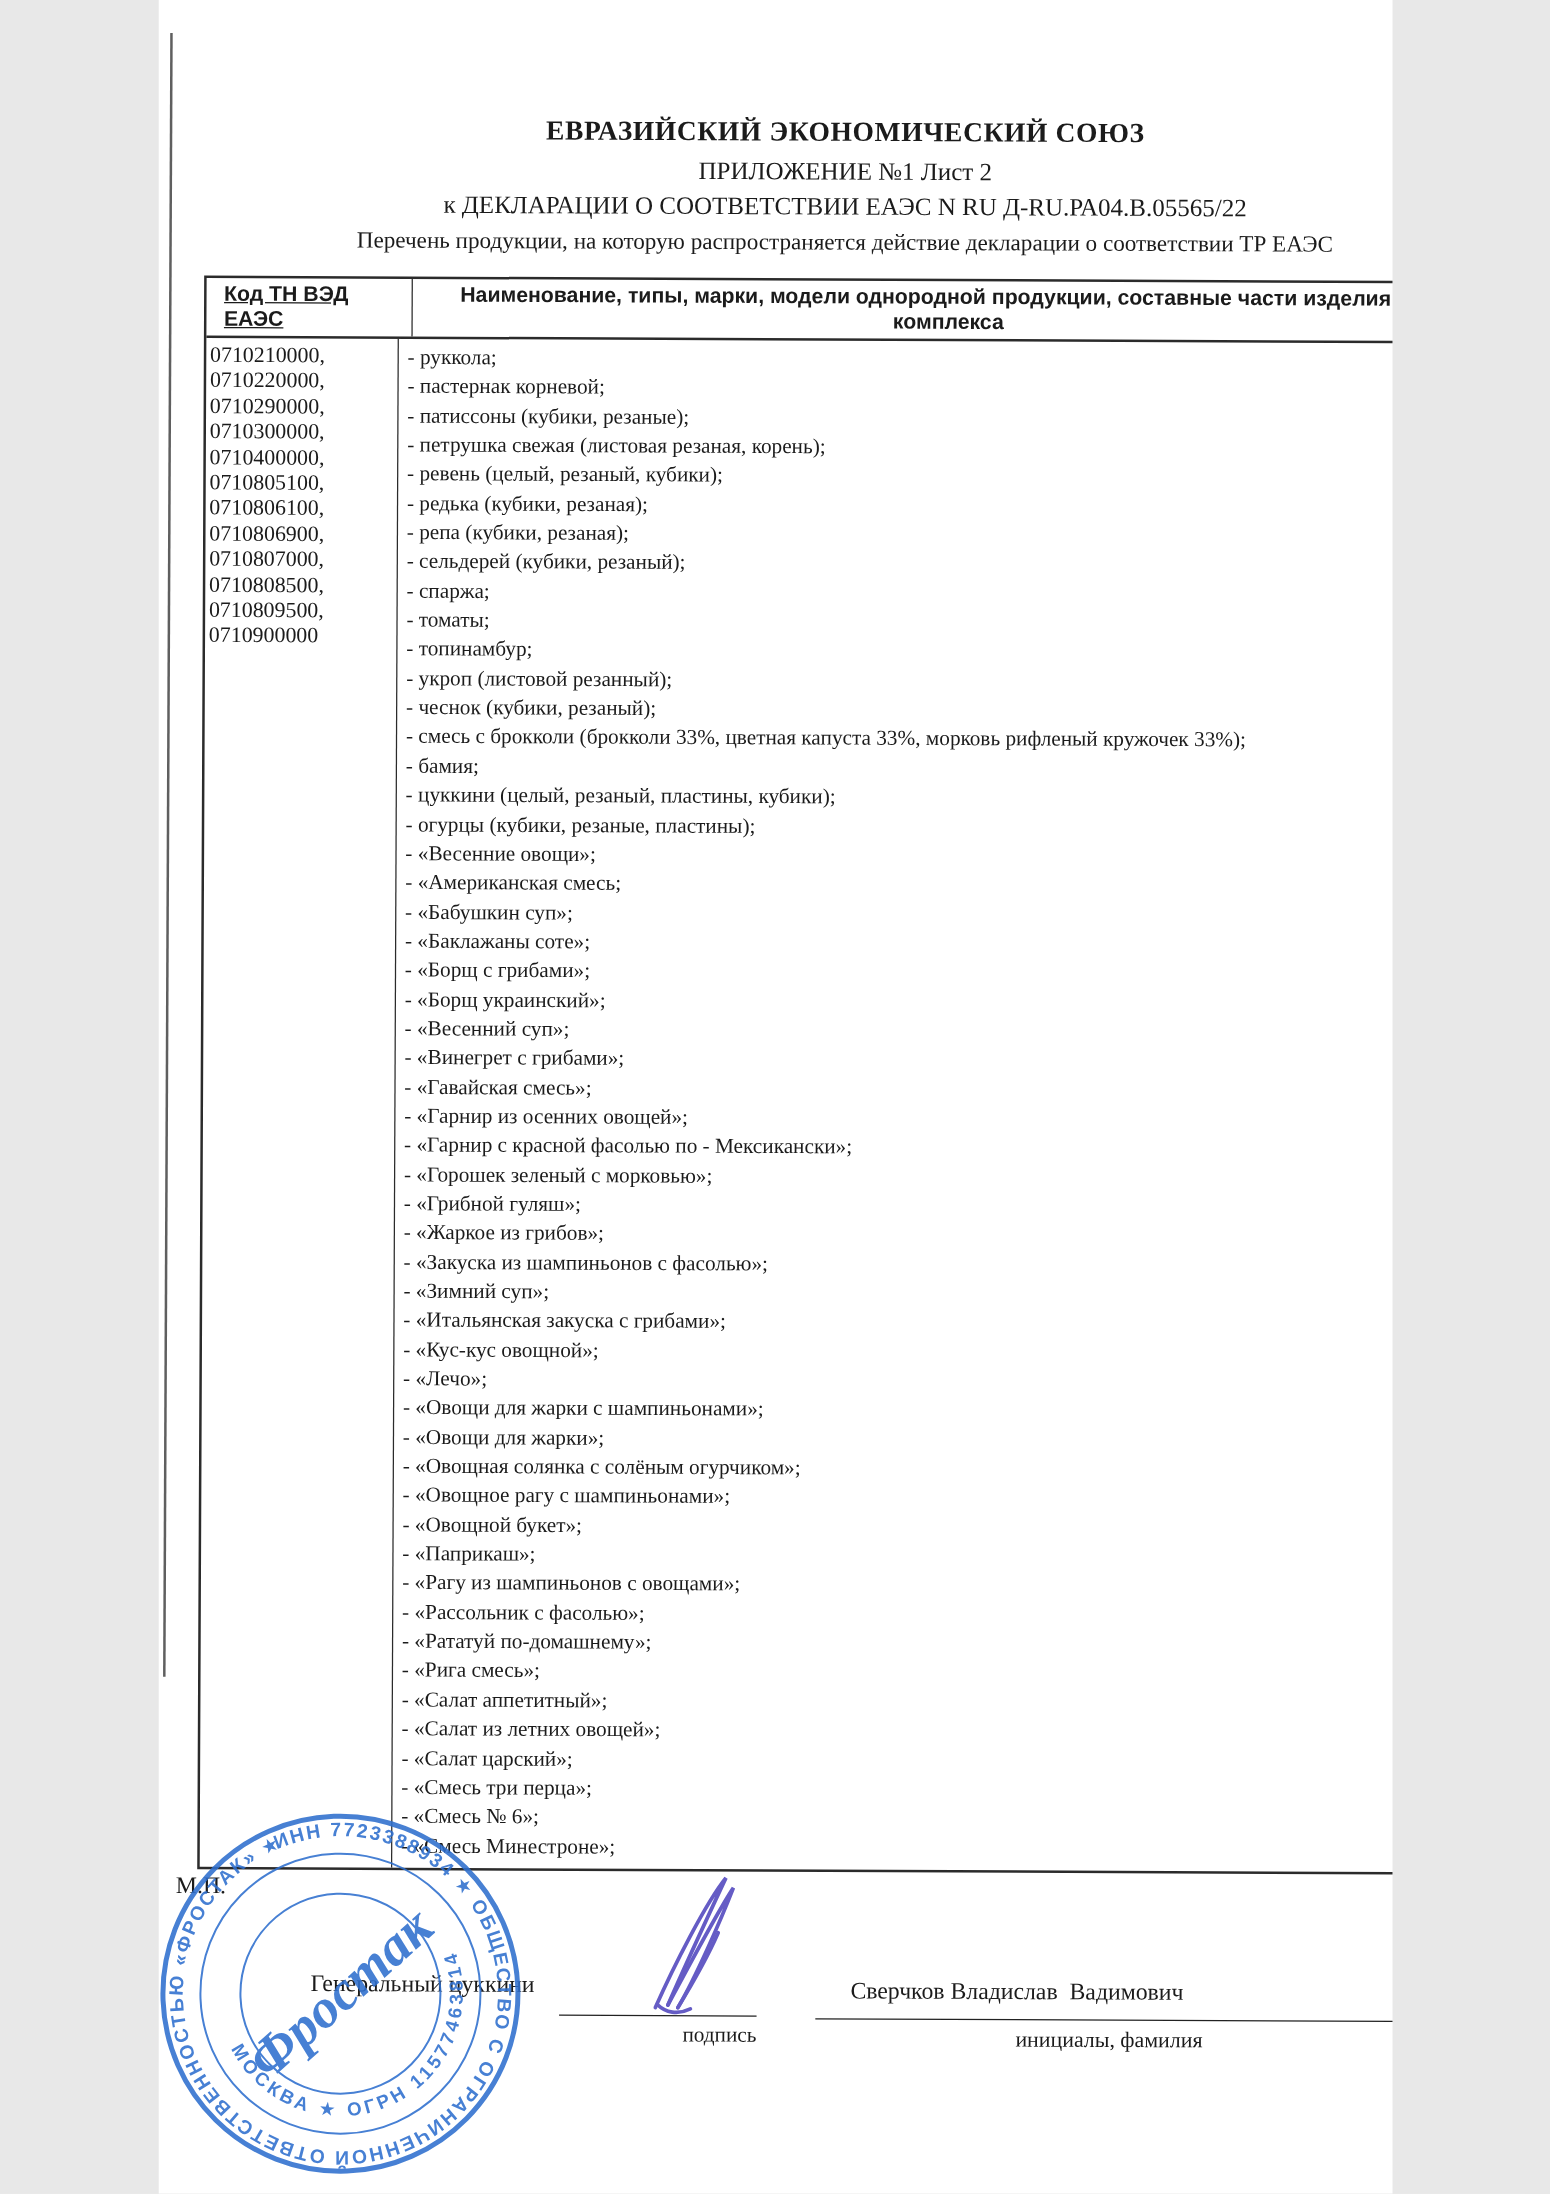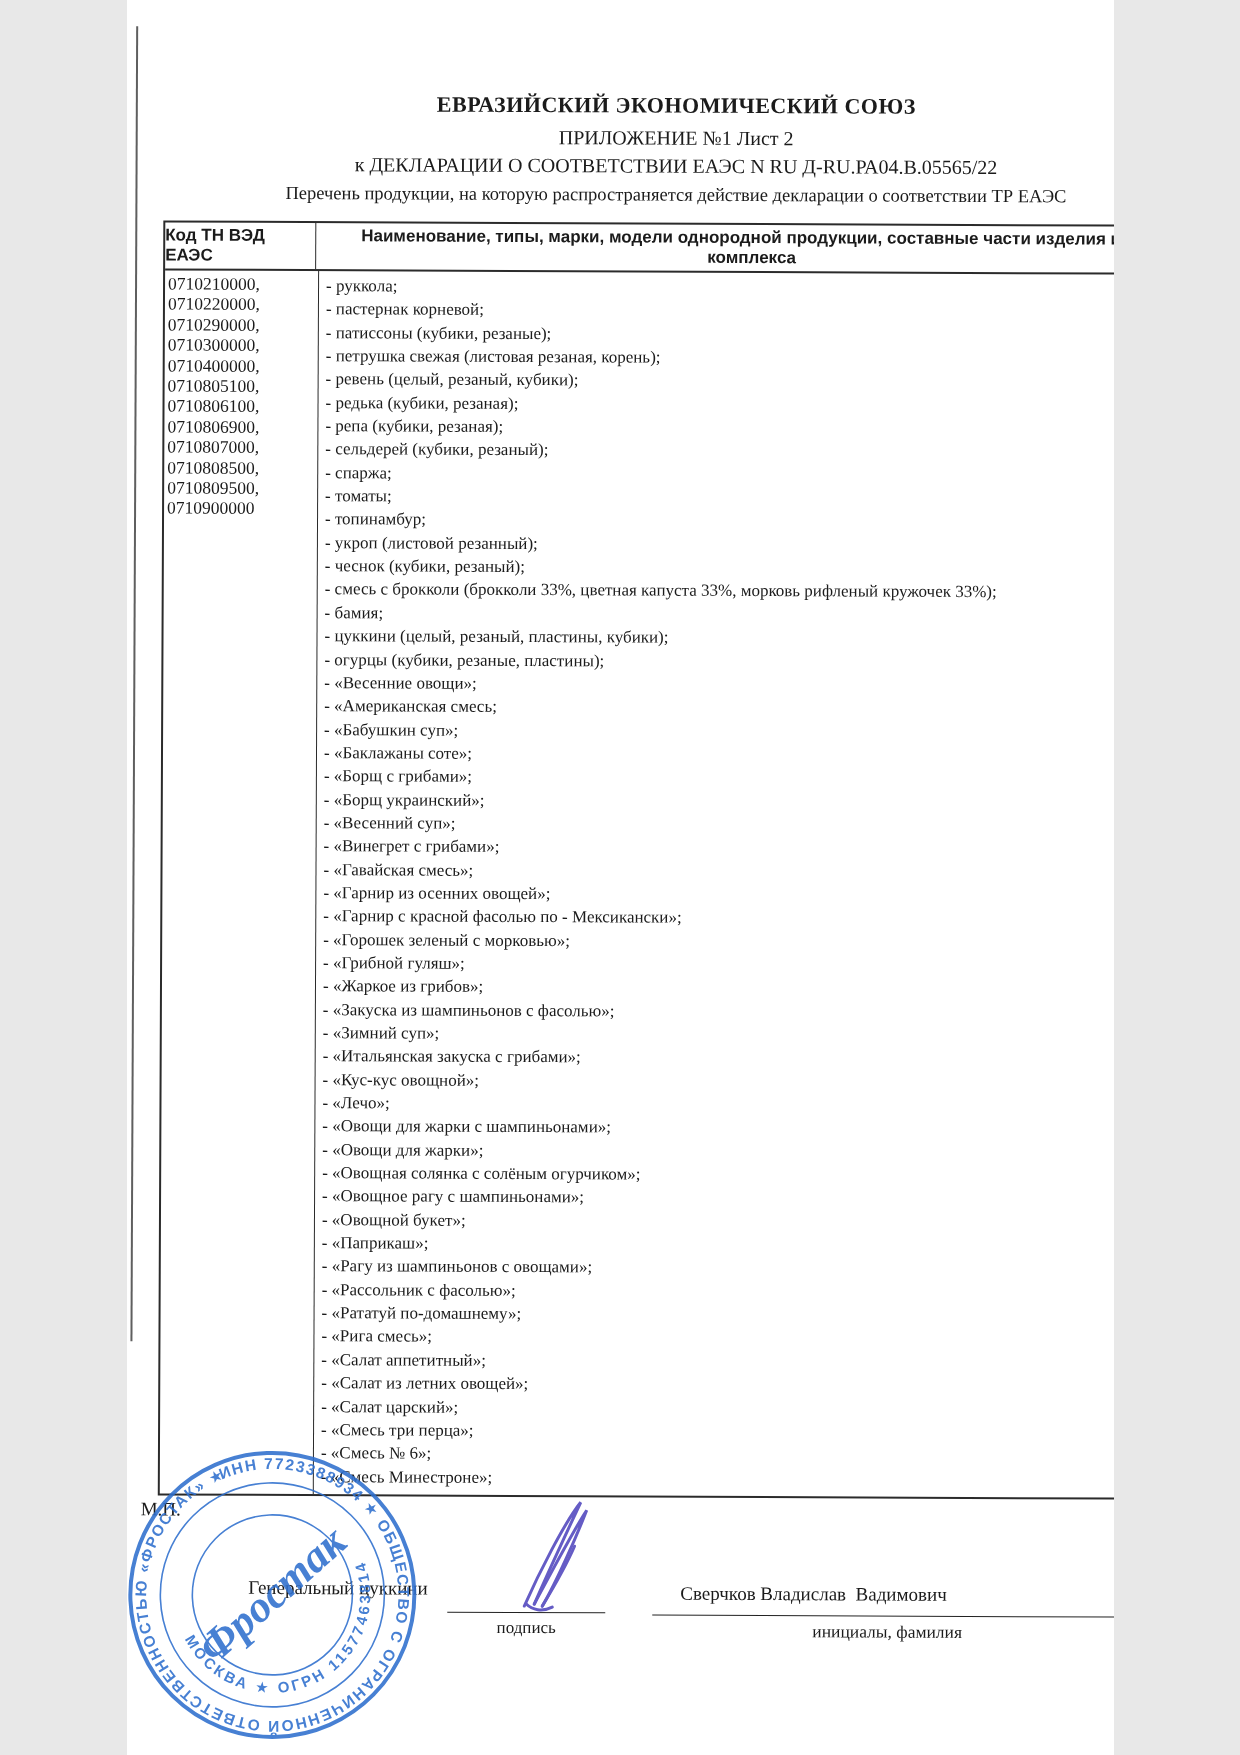--- a/index.html
+++ b/index.html
@@ -14,32 +14,32 @@
   
   .doc-header{position:absolute;left:30px;top:92px;width:1035px;text-align:center;}
   .doc-title{font-size:22px;font-weight:bold;letter-spacing:.5px;margin:0 0 8px 0;}
   .doc-sub1{font-size:20px;margin:0 0 5px 0;}
   .doc-sub2{font-size:20px;margin:0 0 7px 0;}
   .doc-sub3{font-size:18.5px;margin:0;}
   
   .tbl{position:absolute;left:35px;top:222px;width:1022px;border:2px solid #2b2b2b;}
   .tbl-head{display:flex;border-bottom:2px solid #2b2b2b;
     font-family:"Liberation Sans","DejaVu Sans",sans-serif;font-weight:bold;font-size:17px;line-height:20px;}
-  .th1{width:148px;padding:3px 2px 3px 0;border-right:1.5px solid #2b2b2b;}
+  .th1{width:148px;padding:3px 2px 3px 14px;border-right:1.5px solid #2b2b2b;text-decoration:underline;}
   .th2{flex:1;padding:3px 6px;text-align:center;}
   .tbl-body{display:flex;}
   .td-codes{width:148px;border-right:1.5px solid #2b2b2b;padding:3px 2px 6px 3px;
     font-size:17.5px;line-height:20.4px;}
   .td-items{flex:1;padding:3px 8px 6px 7px;font-size:17px;line-height:23.35px;min-height:1214px;}
   .code-line,.item-line{white-space:nowrap;}
   
   .mp{position:absolute;left:18px;top:1500px;font-size:19px;}
   .position-label{position:absolute;left:126px;top:1578px;font-size:19px;}
   .sig-line{position:absolute;left:325px;top:1612px;width:158px;border-top:1.6px solid #222;}
-  .sig-caption{position:absolute;left:325px;top:1618px;width:158px;text-align:center;font-size:17px;}
+  .sig-caption{position:absolute;left:325px;top:1618px;width:158px;text-align:right;font-size:17px;}
   .name{position:absolute;left:558px;top:1582px;width:450px;font-size:19px;white-space:pre;}
   .name-line{position:absolute;left:530px;top:1614px;width:470px;border-top:1.6px solid #222;}
   .name-caption{position:absolute;left:530px;top:1620px;width:470px;text-align:center;font-size:17.5px;}
   
   .signature{position:absolute;left:390px;top:1494px;}
   
   .stamp{position:absolute;left:-8px;top:1438px;opacity:.88;transform:rotate(-24deg);}
   .stamp text{font-family:"Liberation Sans","DejaVu Sans",sans-serif;}
 </style>
 </head>

